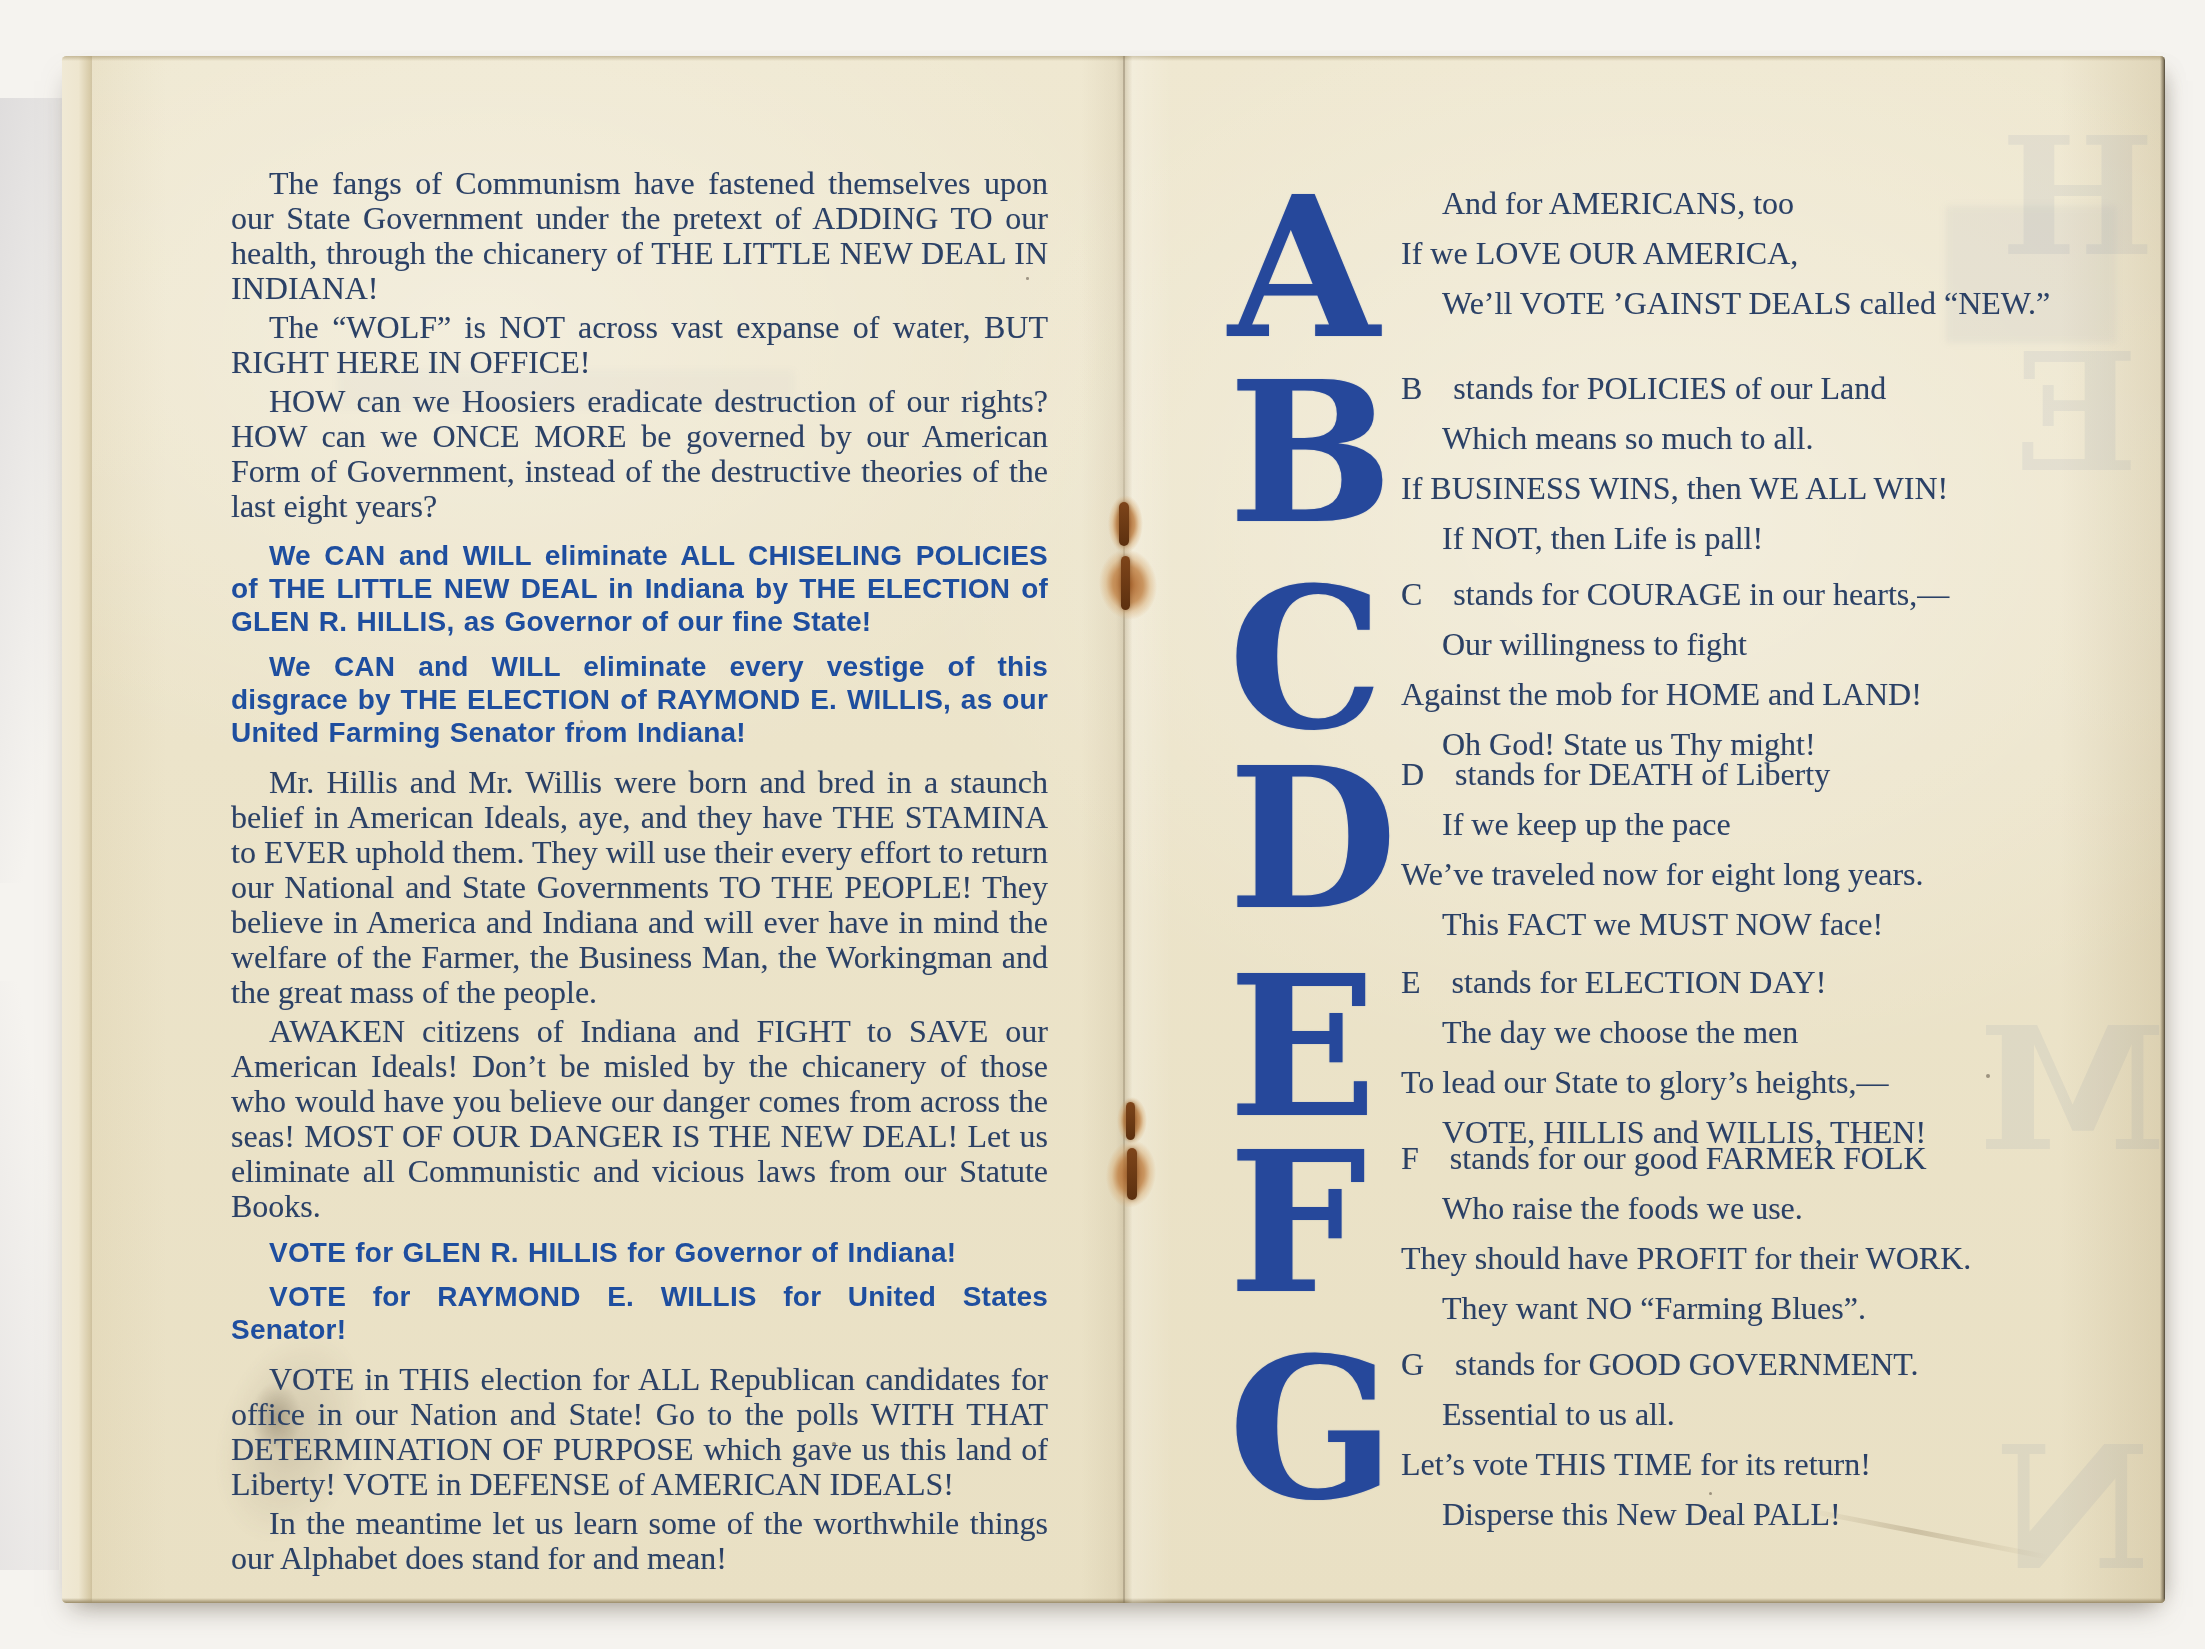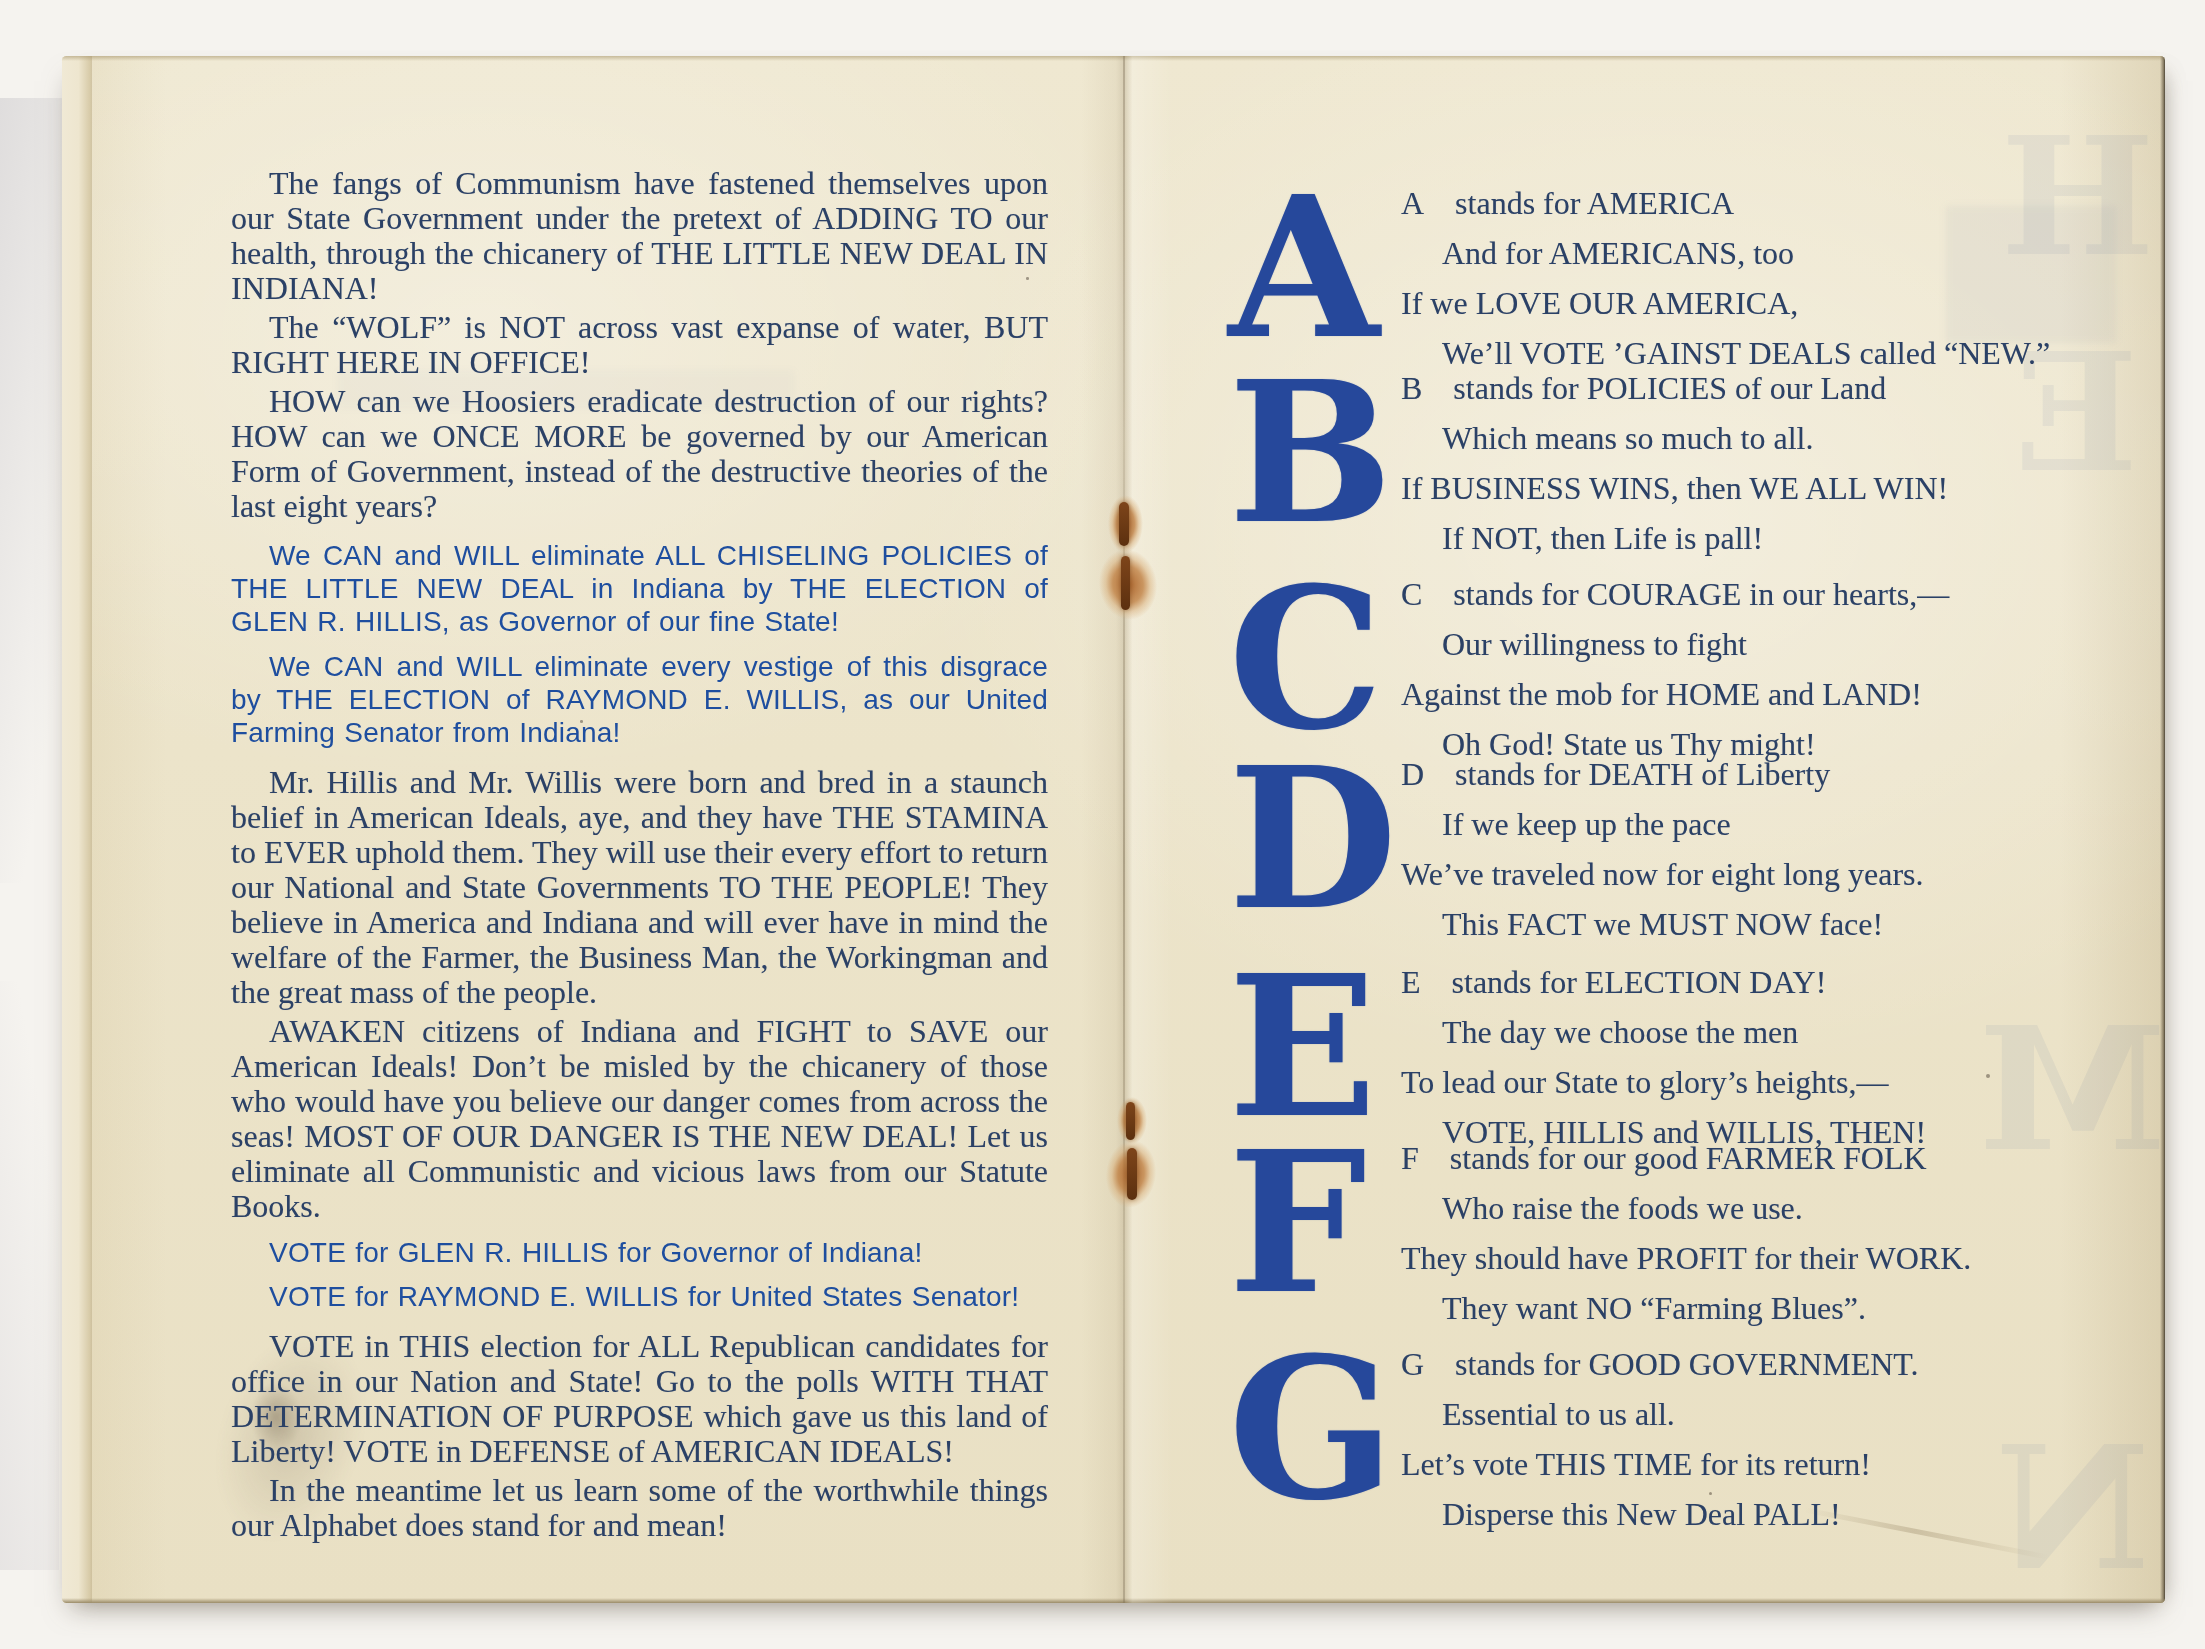--- a/index.html
+++ b/index.html
@@ -76,21 +76,21 @@
   .scratch { left:1740px; top:1475px; width:249px; height:4.6px;
     background:linear-gradient(90deg, rgba(130,110,75,0), rgba(130,110,75,.28) 45%, rgba(130,110,75,0));
     transform:rotate(11deg); border-radius:2.6px; }
   .speck { position:absolute; border-radius:50%; background:rgba(62,52,40,.45); }
 
   
   .left-text { position:absolute; left:141px; top:106px; width:817px;
     color:#2b4166; text-align:justify;margin-left:28px; }
   .p-serif { font-size:32px; line-height:35px; text-indent:38px; margin:3.9px 0 0 0;
     text-shadow:0 0 0.7px rgba(43,65,102,.25); }
-  .p-sans { font-family:"Liberation Sans", sans-serif; font-weight:400;
+  .p-sans { font-family:"Liberation Sans", sans-serif; font-weight:700;
     color:#1e4e9f; font-size:28px; line-height:33px; text-indent:38px;
     margin:15.7px 0 0 0; letter-spacing:0.2px; word-spacing:1.3px; }
   .gap-before { margin-top:15.7px; }
   .small-gap { margin-top:11.8px; }
 
   
   .entry { position:absolute; left:1161px; width:916px; }
   .big-letter { position:absolute; left:5.2px; top:-7.8px;
     font-family:"DejaVu Serif", serif; font-weight:700;
     font-size:195px; line-height:1; color:#26489b;
@@ -158,21 +158,20 @@
       <p class="p-sans small-gap">VOTE for RAYMOND E. WILLIS for United States Senator!</p>
       <p class="p-serif gap-before">VOTE in THIS election for ALL Republican candidates for office in our Nation and State! Go to the polls WITH THAT DETERMINATION OF PURPOSE which gave us this land of Liberty! VOTE in DEFENSE of AMERICAN IDEALS!</p>
       <p class="p-serif">In the meantime let us learn some of the worthwhile things our Alphabet does stand for and mean!</p>
     </div>
 
     <div>
 
       <div class="entry" style="top:122px;">
         <div class="big-letter">A</div>
         <div class="verse">
-          <div class="vline"><span class="vletter">A</span><span>stands for AMERICA</span></div>
           <div class="vline indent">And for AMERICANS, too</div>
           <div class="vline">If we LOVE OUR AMERICA,</div>
           <div class="vline indent">We’ll VOTE ’GAINST DEALS called “NEW.”</div>
         </div>
       </div>
 
       <div class="entry" style="top:307px;">
         <div class="big-letter">B</div>
         <div class="verse">
           <div class="vline"><span class="vletter">B</span><span>stands for POLICIES of our Land</span></div>

